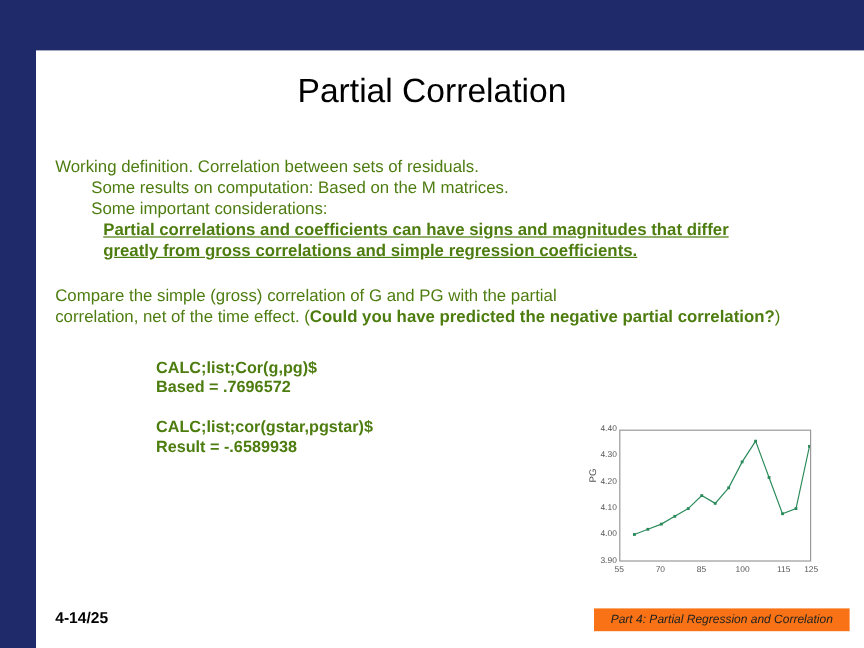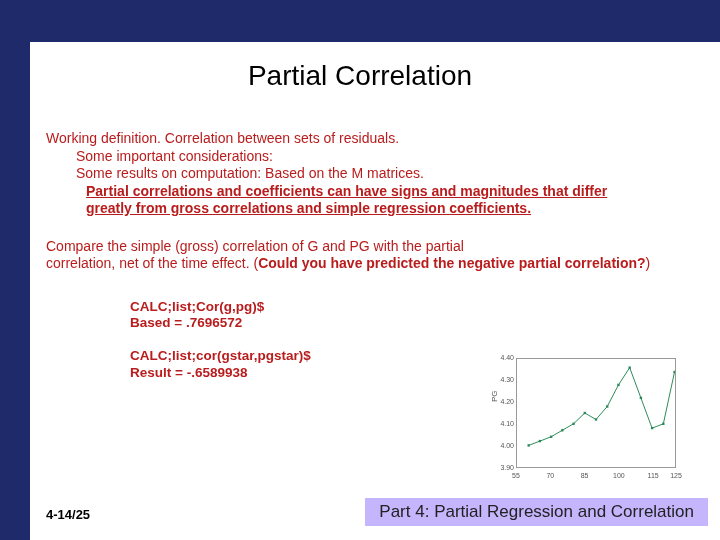--- a/index.html
+++ b/index.html
@@ -35,21 +35,21 @@
     font-size: 28px;
     color: #000;
   }
   .body {
     position: absolute;
     top: 130px;
     left: 46px;
     width: 640px;
     font-size: 14px;
     line-height: 1.25;
-    color: #b91c1c;
+    color: #4d7c0f;
   }
   .para1 .indent { margin-left: 30px; }
   .para1 .under {
     margin-left: 40px;
     margin-right: 40px;
     text-decoration: underline;
     font-weight: bold;
   }
   .para2 { margin-top: 20px; }
   .para2 .l2 { }
@@ -65,24 +65,25 @@
     position: absolute;
     left: 46px;
     bottom: 18px;
     font-size: 13px;
     font-weight: bold;
   }
   .partfoot {
     position: absolute;
     right: 12px;
     bottom: 14px;
-    font-size: 17px;
-    background: #c4b5fd;
+    font-size: 10px;
+    background: #f97316;
     padding: 4px 14px;
     color: #222;
+    font-style: italic;
   }
   .chart {
     position: absolute;
     right: 32px;
     top: 352px;
     width: 200px;
     height: 140px;
     font-size: 7px;
     color: #555;
   }
@@ -108,22 +109,22 @@
 <body>
 
 <div class="topbar"></div>
 <div class="sidebar"></div>
 
 <div class="title">Partial Correlation</div>
 
 <div class="body">
   <div class="para1">
     <div>Working definition.  Correlation between sets of residuals.</div>
+    <div class="indent">Some results on computation:  Based on the M matrices.</div>
     <div class="indent">Some important considerations:</div>
-    <div class="indent">Some results on computation:  Based on the M matrices.</div>
     <div class="under">Partial correlations and coefficients  can have signs and magnitudes that differ greatly from gross correlations and simple regression coefficients.</div>
   </div>
 
   <div class="para2">
     <div>Compare the simple (gross) correlation of G and PG with the partial</div>
     <div class="l2">
       <span>correlation, net of the time effect.  (</span><span class="bold">Could you have predicted the negative partial correlation?</span><span>)</span>
     </div>
   </div>
 

